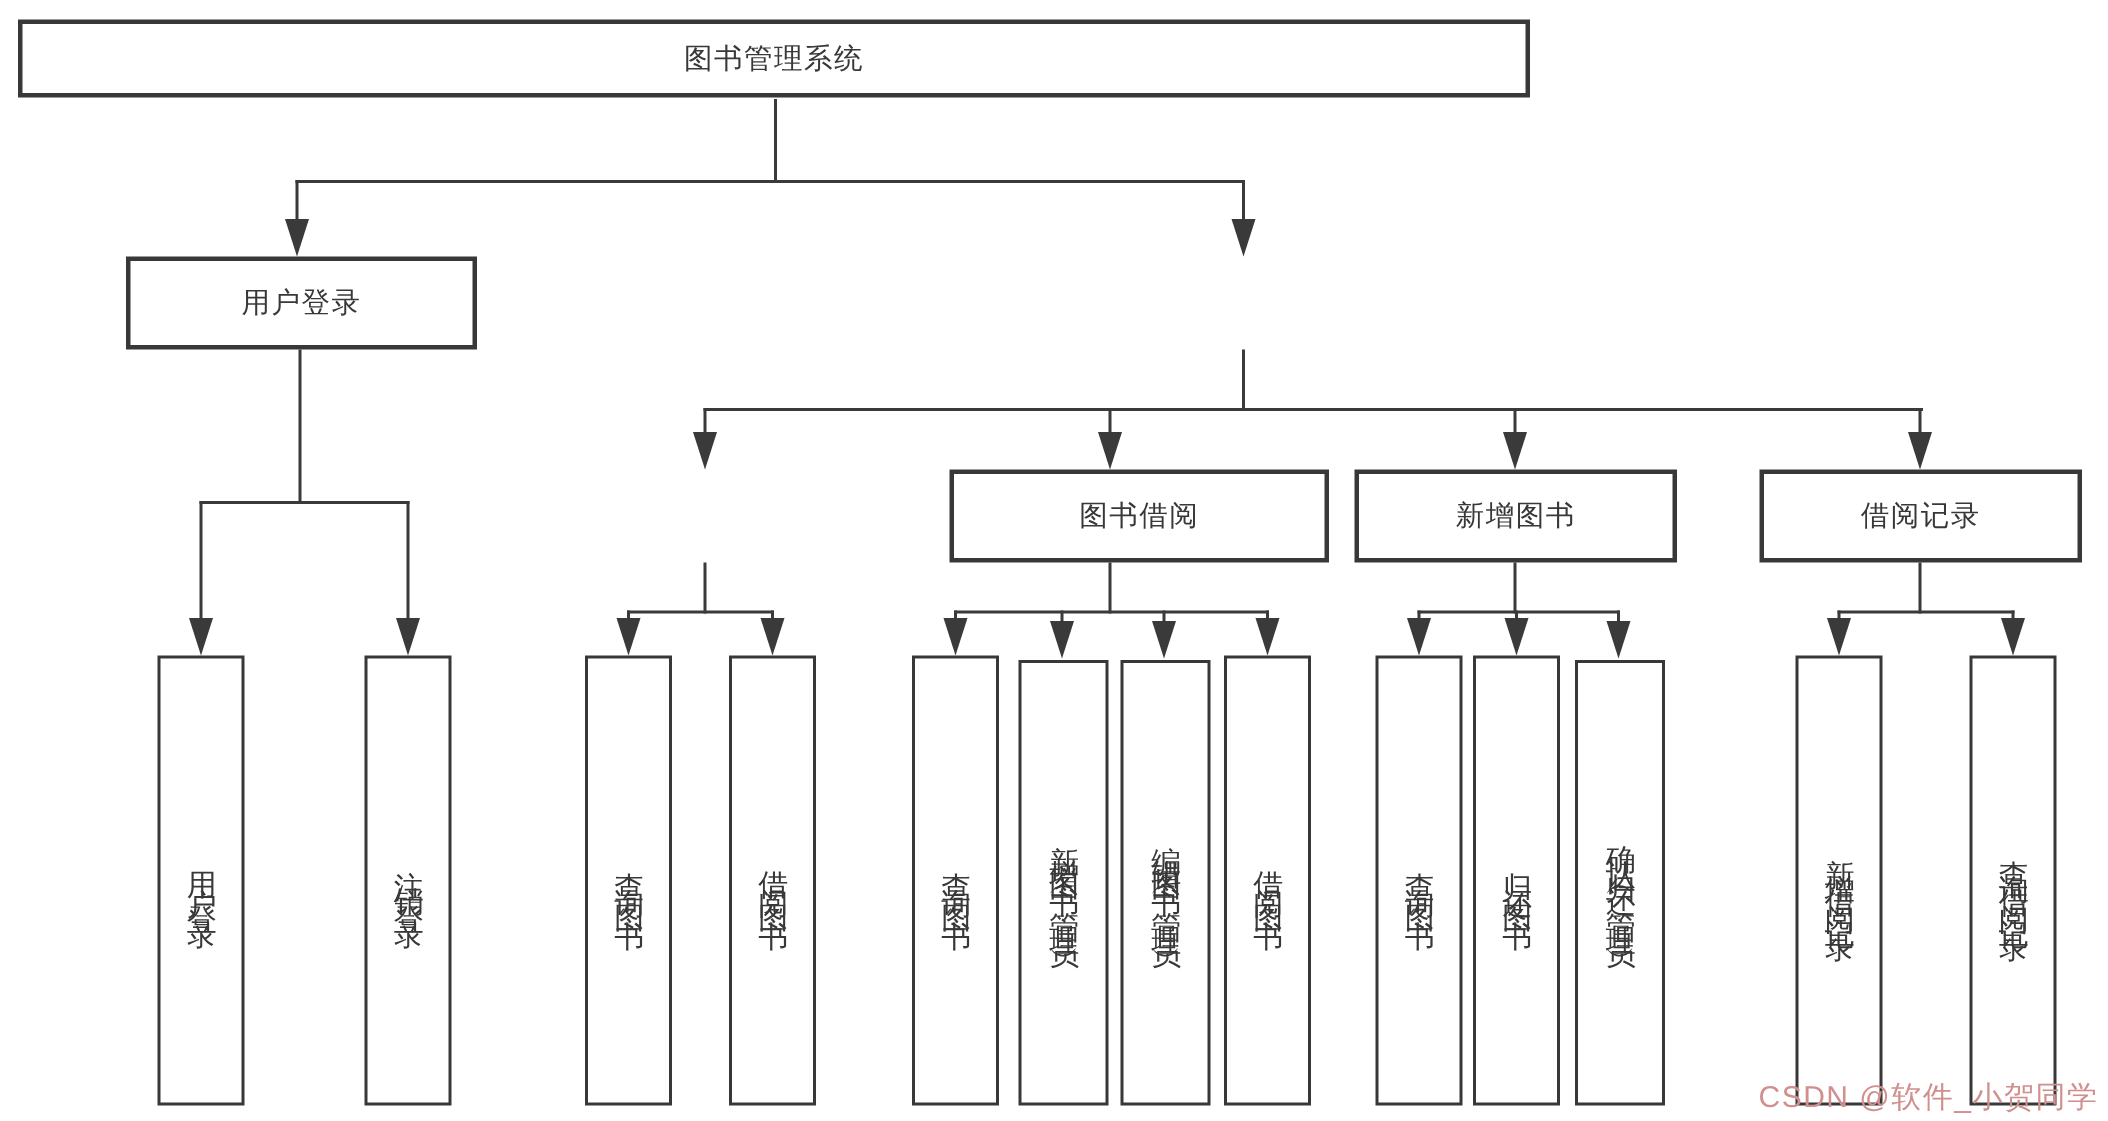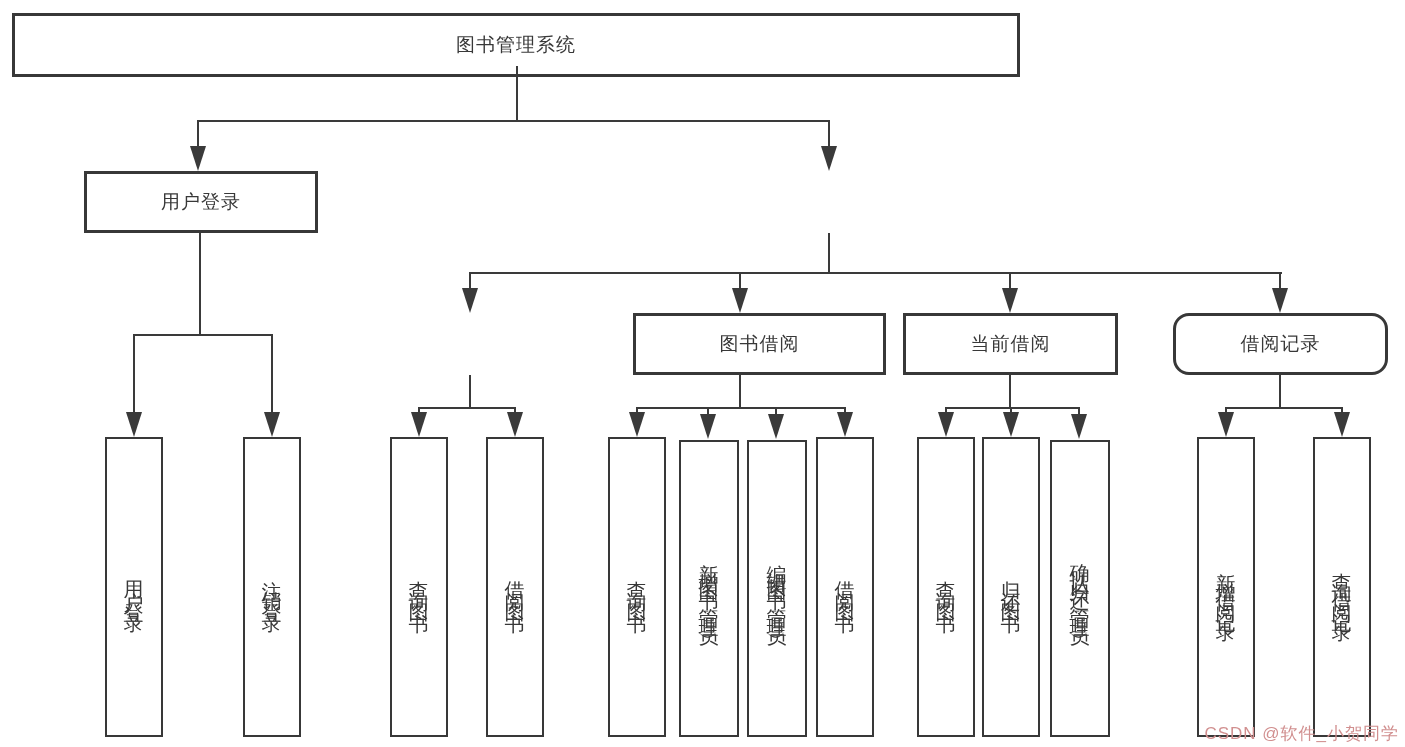--- a/index.html
+++ b/index.html
@@ -46,50 +46,50 @@
     width: 0;
     height: 0;
     border-left: 8px solid transparent;
     border-right: 8px solid transparent;
     border-top: 25px solid #3a3a3a;
   }
   .watermark {
     position: absolute;
     right: 6px;
     bottom: 2px;
-    font-size: 17px;
+    font-size: 20px;
     letter-spacing: 1px;
     color: #d18f8f;
     white-space: nowrap;
   }
 </style>
 </head>
 <body>
 
 <div id="canvas">
 
-  <div class="node" style="left:12px; top:13px; width:1008px; height:64px;">
+  <div class="node" style="left:12px; top:13px; width:1008px; height:52px;">
     <span class="hlabel">图书管理系统</span>
   </div>
 
   <div class="node" style="left:84px; top:171px; width:234px; height:62px;">
     <span class="hlabel">用户登录</span>
   </div>
 
 
 
   <div class="node" style="left:633px; top:313px; width:253px; height:62px;">
     <span class="hlabel">图书借阅</span>
   </div>
 
   <div class="node" style="left:903px; top:313px; width:215px; height:62px;">
-    <span class="hlabel">当前借阅</span>
-  </div>
-
-  <div class="node" style="left:1173px; top:313px; width:215px; height:62px;border-radius:16px;">
+    <span class="hlabel">新增图书</span>
+  </div>
+
+  <div class="node" style="left:1173px; top:313px; width:215px; height:62px;">
     <span class="hlabel">借阅记录</span>
   </div>
 
   <div class="node vleaf" style="left:105px; top:437px; width:58px; height:300px;">
     <span class="vlabel">用户登录</span>
   </div>
 
   <div class="node vleaf" style="left:243px; top:437px; width:58px; height:300px;">
     <span class="vlabel">注销登录</span>
   </div>

